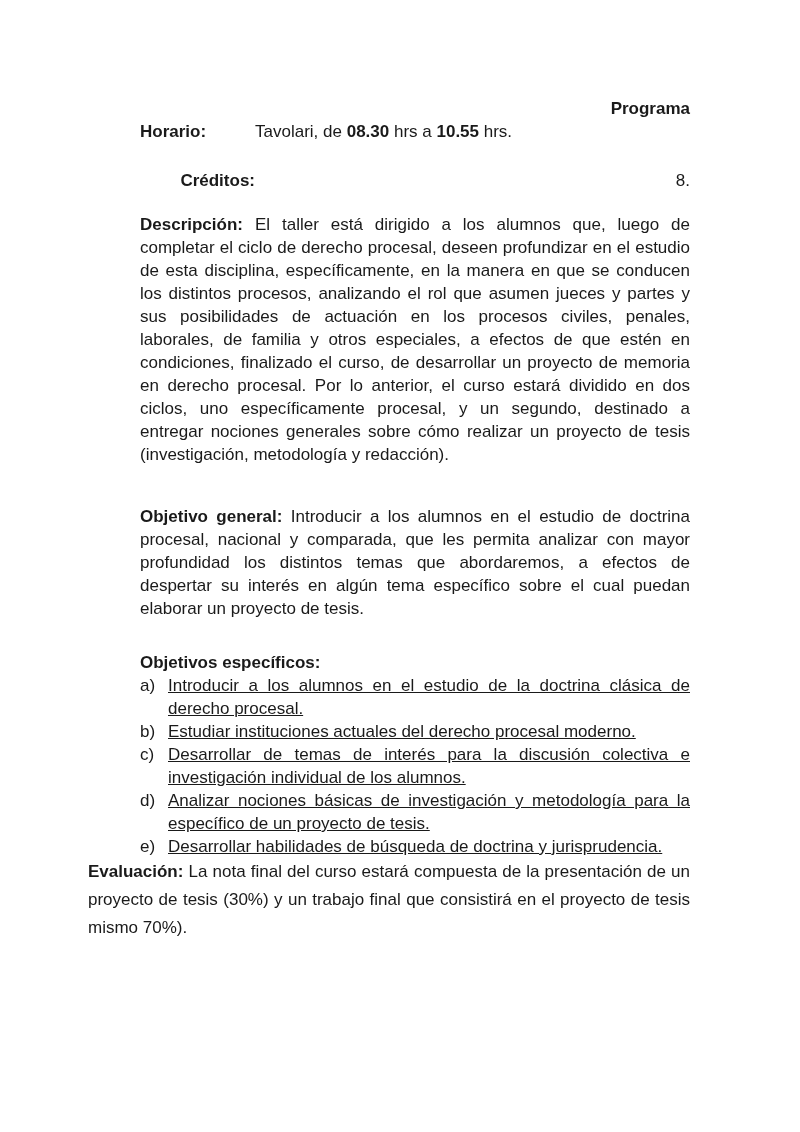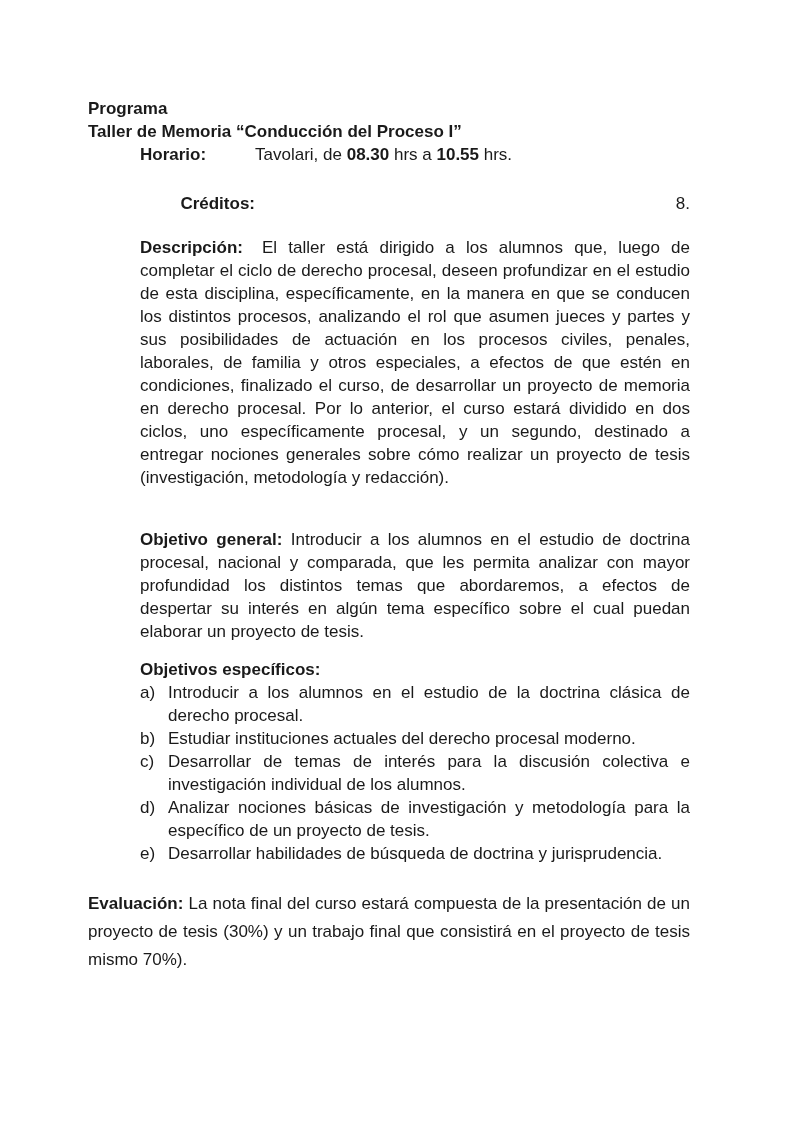--- a/index.html
+++ b/index.html
@@ -9,46 +9,45 @@
     box-sizing:border-box;
     background:#ffffff;
     color:#1a1a1a;
     font-family:"Liberation Sans", sans-serif;
     font-size:17px;
     line-height:23px;
     padding:97px 110px 0 88px;
     overflow:hidden;
   }
   .bold{font-weight:700;}
-  .doc-header{text-align:left;}
+  .doc-header{text-align:right;}
   .h-line{white-space:nowrap;}
   .indent{margin-left:52px;}
   .field-row{display:flex;}
   .field-row.creditos{margin-top:26px;text-align:right;}
   .field-label{flex:0 0 115px;font-weight:700;}
   .field-value{flex:1;}
   .para{text-align:justify;}
   .para-label{font-weight:700;}
-  .desc .para-label{margin-right:19px;}
+  .desc .para-label{margin-right:12px;}
   .desc{margin-top:21px;}
   .objgen{margin-top:39px;}
-  .list-heading{margin-top:15px;font-weight:700;}
+  .list-heading{margin-top:31px;font-weight:700;}
   .li{display:flex;}
   .li-marker{flex:0 0 28px;}
-  .li-text{flex:1;text-align:justify;}
-  .evaluacion{margin-top:25px;line-height:28px;text-align:justify;}
+  .li-text{flex:1;text-align:justify;text-decoration:underline;}
+  .evaluacion{line-height:28px;text-align:justify;}
 </style>
 </head>
 <body>
 
 <div class="page">
 
   <div class="doc-header">
     <div class="h-line bold">Programa</div>
-    <div class="h-line bold">Taller de Memoria “Conducción del Proceso I”</div>
   </div>
 
   <div class="field-row indent">
     <span class="field-label">Horario:</span>
     <span class="field-value"><span>Tavolari, de </span><span class="bold">08.30</span><span> hrs a </span><span class="bold">10.55</span><span> hrs.</span></span>
   </div>
 
   <div class="field-row creditos indent">
     <span class="field-label">Créditos:</span>
     <span class="field-value">8.</span>

